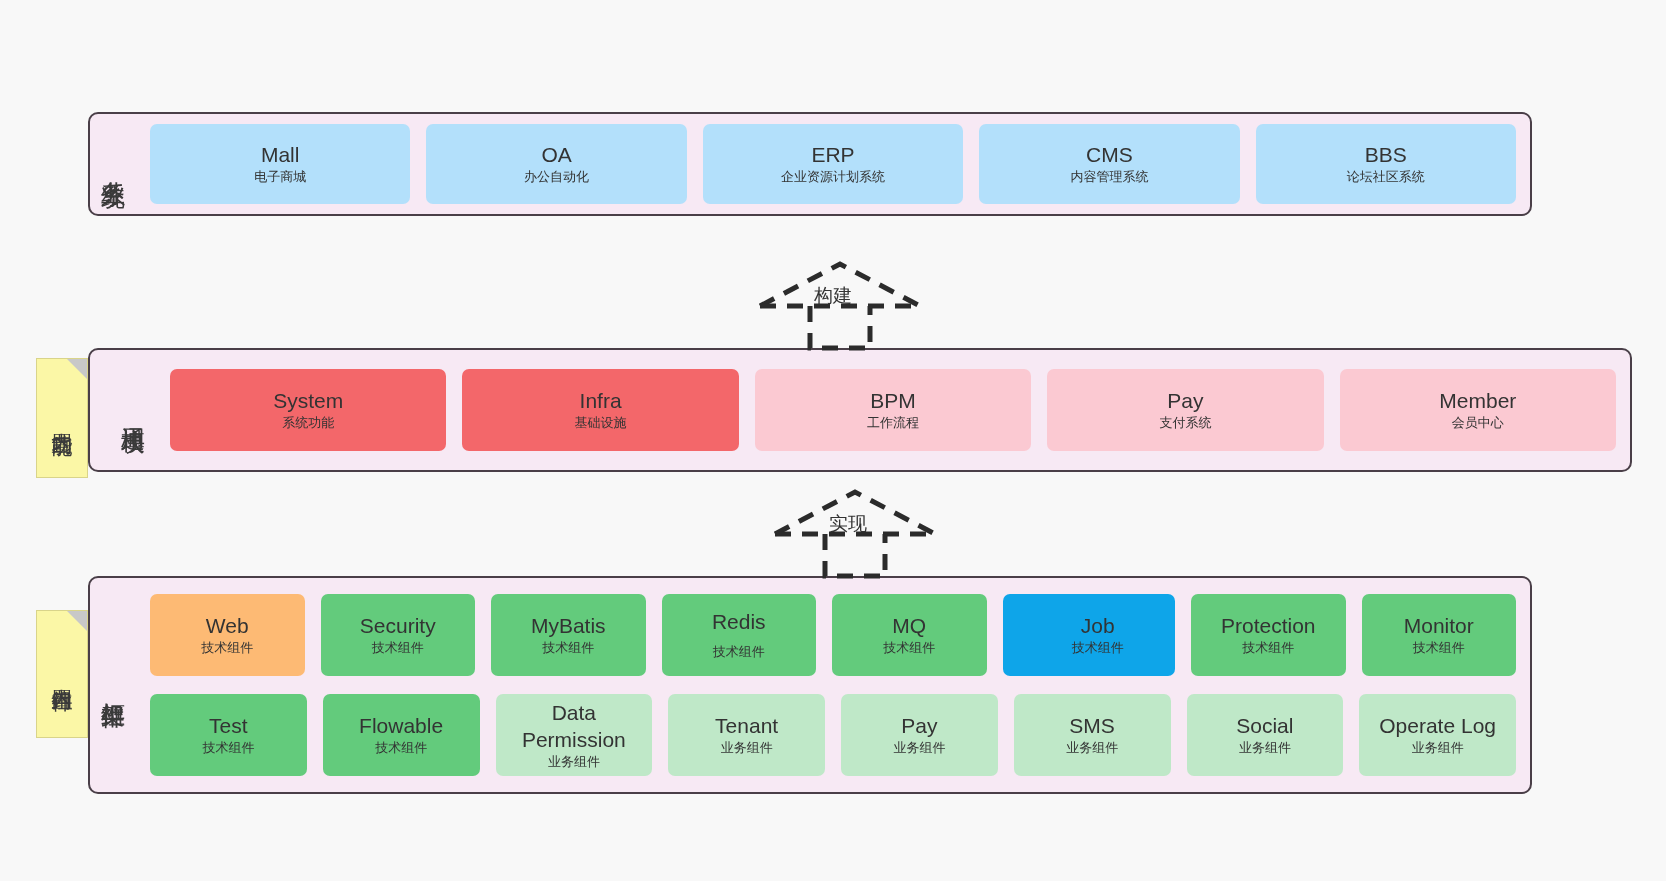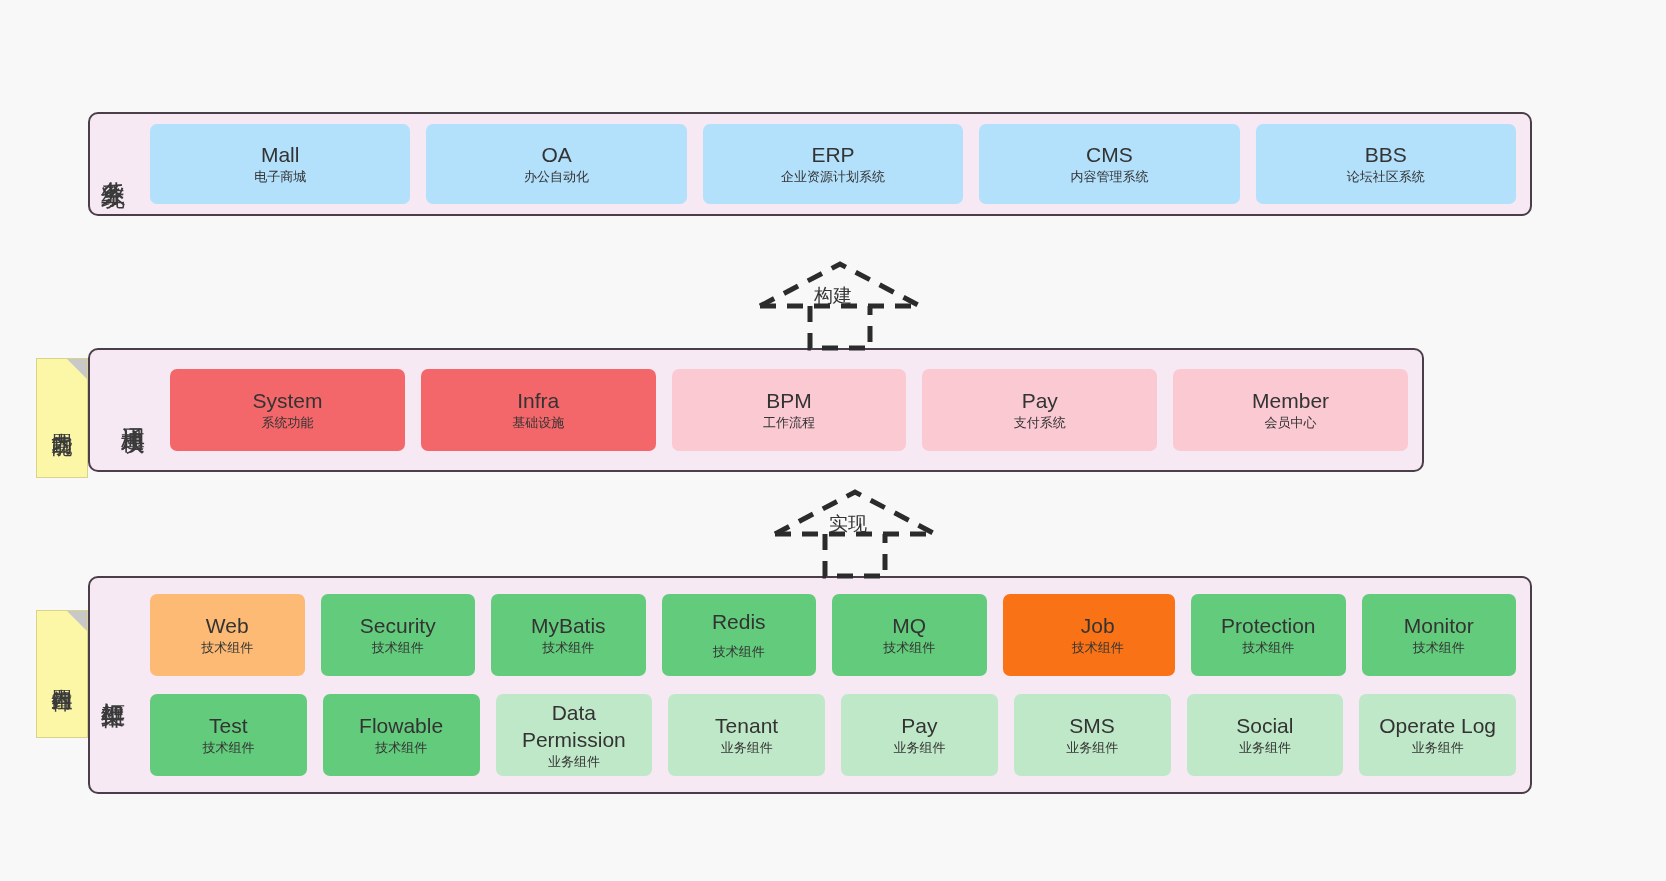--- a/index.html
+++ b/index.html
@@ -176,21 +176,21 @@
       <path d="M 60 56 L 60 98 L 120 98 L 120 56" fill="none" stroke="#2b2b2b" stroke-width="5" stroke-dasharray="16,11"></path>
     </svg>
     <span class="conn-label" style="left:64px; top:33px;">构建</span>
   </div>
 
   <div class="note" style="left:36px; top:358px; height:120px;">
     <span class="fold"></span>
     <span>内置功能</span>
   </div>
 
-  <div class="layer" id="layer-module" style="left:88px; top:348px; width:1336px; height:124px;padding-left:20px;">
+  <div class="layer" id="layer-module" style="left:88px; top:348px; width:1544px; height:124px;padding-left:20px;">
     <div class="layer-label">通用模块</div>
     <div class="layer-body">
       <div class="row">
         <div class="node red h-mod" style="background: rgb(243, 103, 106);">
           <span class="en">System</span>
           <span class="cn">系统功能</span>
         </div>
         <div class="node red h-mod" style="background: rgb(243, 103, 106);">
           <span class="en">Infra</span>
           <span class="cn">基础设施</span>
@@ -243,21 +243,21 @@
           <span class="cn">技术组件</span>
         </div>
         <div class="node green h-frame" style="background: rgb(99, 203, 124); gap: 8px;">
           <span class="en">Redis</span>
           <span class="cn">技术组件</span>
         </div>
         <div class="node green h-frame" style="background: rgb(99, 203, 124);">
           <span class="en">MQ</span>
           <span class="cn">技术组件</span>
         </div>
-        <div class="node green h-frame" style="background: #f97316; padding-left: 22px;">
+        <div class="node green h-frame" style="background: #0ea5e9; padding-left: 22px;">
           <span class="en">Job</span>
           <span class="cn">技术组件</span>
         </div>
         <div class="node green h-frame" style="background: rgb(99, 203, 124);">
           <span class="en">Protection</span>
           <span class="cn">技术组件</span>
         </div>
         <div class="node green h-frame" style="background: rgb(99, 203, 124);">
           <span class="en">Monitor</span>
           <span class="cn">技术组件</span>

